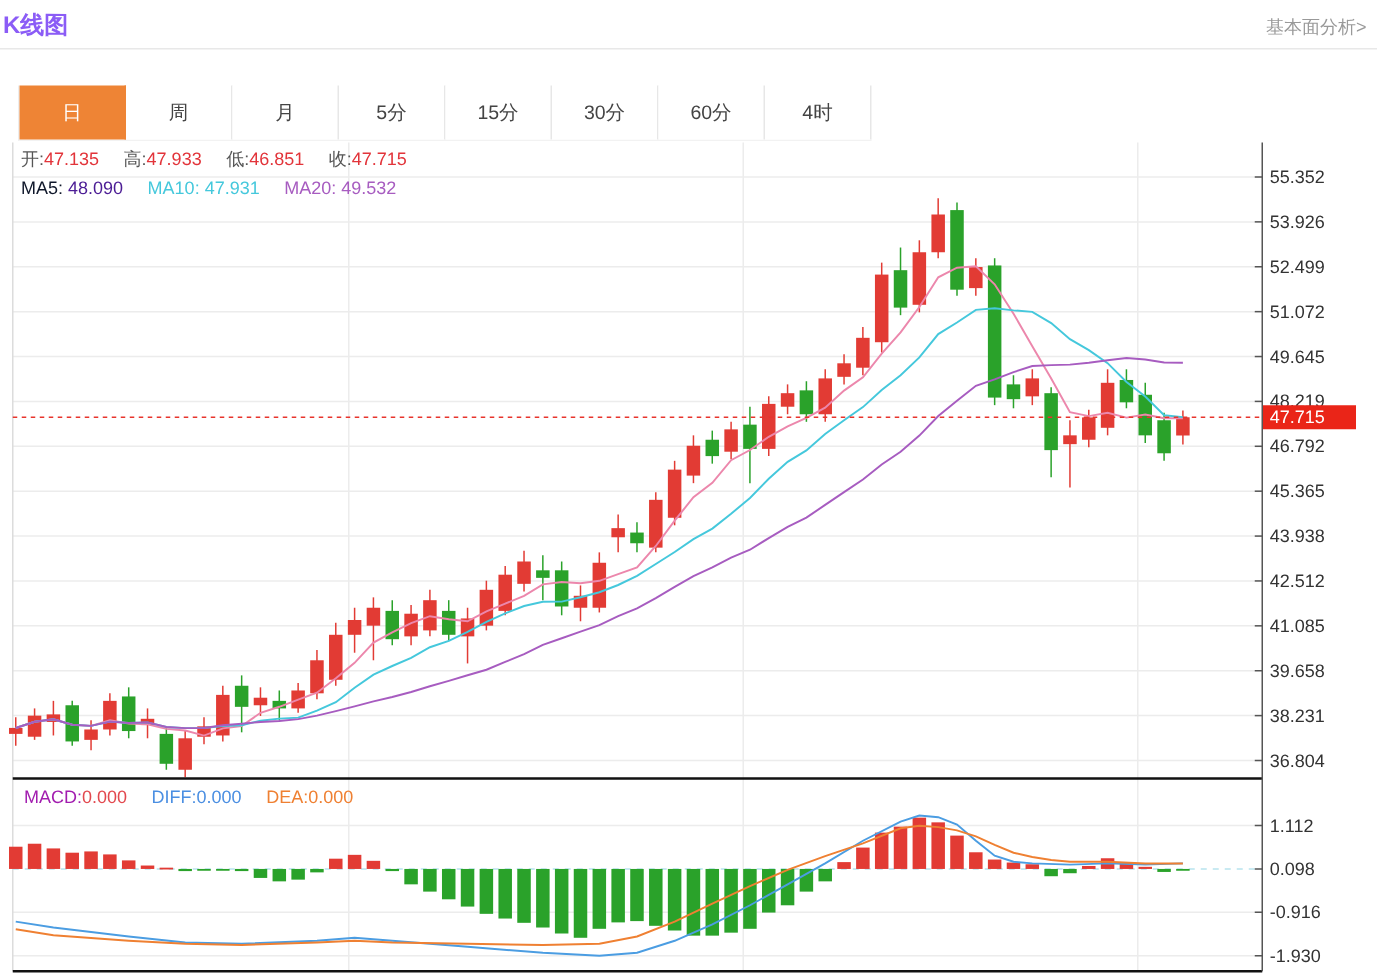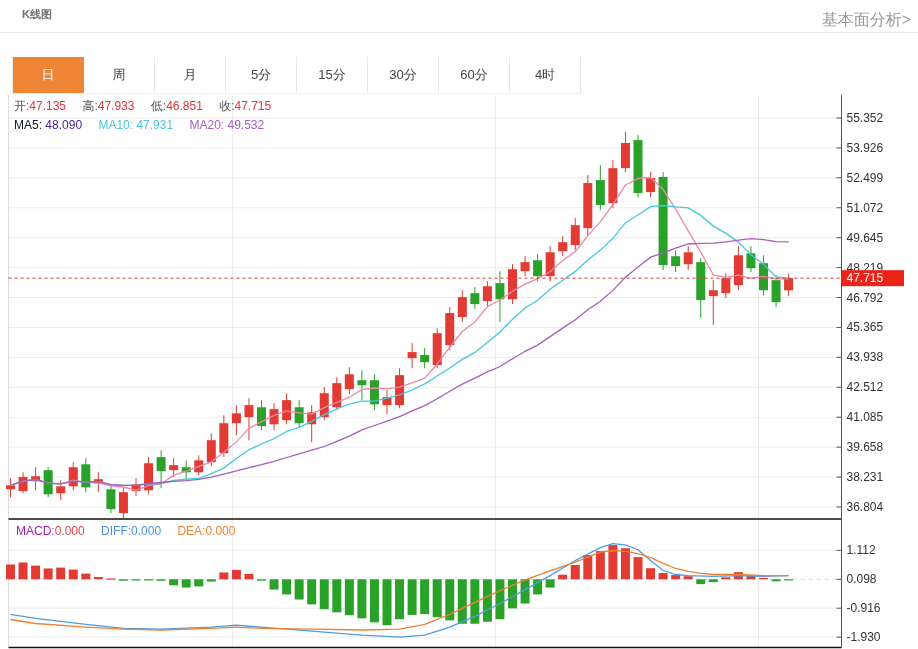--- a/index.html
+++ b/index.html
@@ -2,22 +2,22 @@
 <html><head>
 <meta charset="utf-8">
 <style>
   html,body{margin:0;padding:0;background:#fff;}
   #app{position:relative;width:918px;height:649px;background:#fff;overflow:hidden;
        font-family:"Liberation Sans","DejaVu Sans",sans-serif;}
   #chart-svg{position:absolute;left:0;top:0;z-index:0;}
   .overlay{position:absolute;z-index:2;}
   
   #header{left:0;top:0;width:918px;height:32px;border-bottom:1px solid #e8e8e8;background:#fff;}
-  #page-title{position:absolute;left:22px;top:7px;font-size:11px;font-weight:bold;color:#737373;}
-  #fundamental-link{position:absolute;right:7px;top:10px;font-size:16px;color:#999;cursor:pointer;}
+  #page-title{position:absolute;left:2px;top:7px;font-size:16px;font-weight:bold;color:#8b5cf6;}
+  #fundamental-link{position:absolute;right:7px;top:10px;font-size:12px;color:#999;cursor:pointer;}
   
   #tabbar{left:12px;top:57px;height:36px;display:flex;border-left:1px solid #ededed;border-bottom:1px solid #f2f2f2;background:#fff;}
   .tab{width:70px;height:36px;line-height:36px;text-align:center;font-size:13px;color:#444;
        border-right:1px solid #e7e7e7;cursor:pointer;background:#fff;}
   .tab.active{background:#ee8435;color:#fff;border-right:1px solid #ee8435;}
   
   .inforow{font-size:12px;white-space:nowrap;}
   #ohlc-row{left:14px;top:98px;}
   #ma-row{left:14px;top:118px;}
   #macd-row{left:16px;top:524px;}

